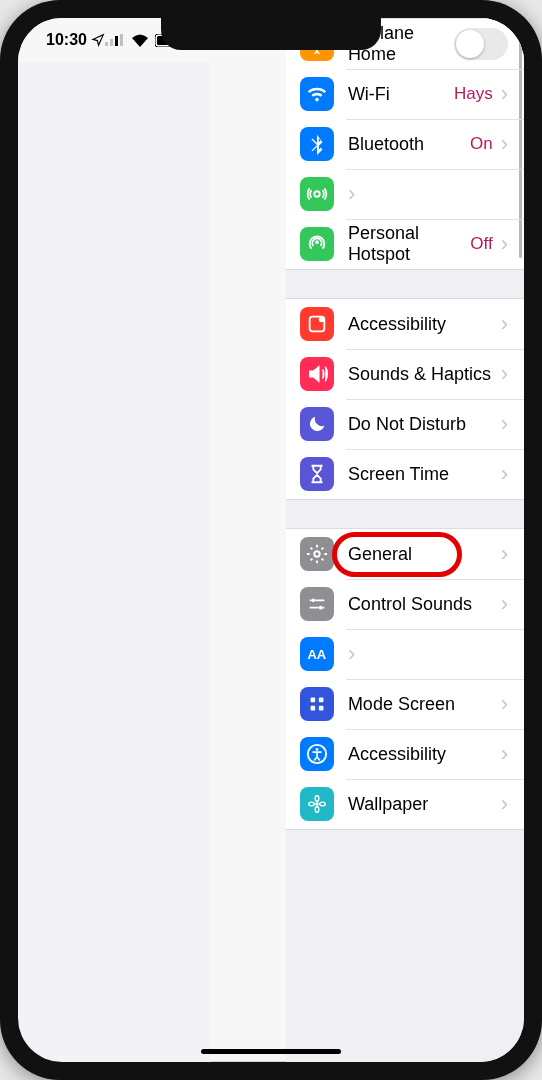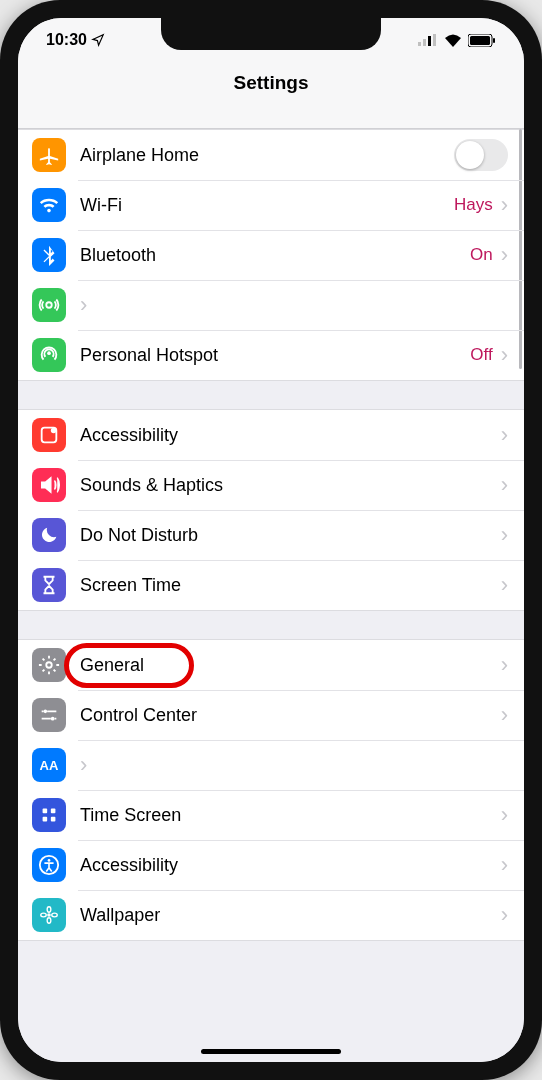--- a/index.html
+++ b/index.html
@@ -20,21 +20,21 @@
     box-shadow: 0 4px 20px rgba(0,0,0,.4);
   }
   .screen {
     width: 100%;
     height: 100%;
     background: #f2f2f7;
     border-radius: 44px;
     overflow: hidden;
     position: relative;
     display: flex;
-    flex-direction: column;
+    flex-direction: row;
   }
   .notch {
     position: absolute;
     top: 0; left: 50%;
     transform: translateX(-50%);
     width: 220px; height: 32px;
     background: #111;
     border-bottom-left-radius: 20px;
     border-bottom-right-radius: 20px;
     z-index: 10;
@@ -287,39 +287,39 @@
           <div class="highlight" style="left:46px; top:3px; width:130px; height:45px;"></div>
         </div>
         <div class="row">
           <div class="icon" style="background:#8e8e93">
             <svg viewBox="0 0 24 24">
                 <circle cx="8" cy="8" r="2" fill="#fff"></circle>
                 <circle cx="16" cy="16" r="2" fill="#fff"></circle>
                 <path d="M4 8h2m4 0h10M4 16h10m4 0h2" stroke="#fff" stroke-width="2"></path>
               </svg>
           </div>
-          <span class="label">Control Center</span>
+          <span class="label">Control Sounds</span>
           <span class="chevron">›</span>
         </div>
         <div class="row">
           <div class="icon" style="background:#007aff">
             <span style="color:#ffffff;font-weight:600;font-size:13px;">AA</span>
           </div>
           <span class="chevron">›</span>
         </div>
         <div class="row">
           <div class="icon" style="background:#3355dd">
             <svg viewBox="0 0 24 24">
                 <rect x="5" y="5" width="5" height="5" rx="1" fill="#fff"></rect>
                 <rect x="14" y="5" width="5" height="5" rx="1" fill="#fff"></rect>
                 <rect x="5" y="14" width="5" height="5" rx="1" fill="#fff"></rect>
                 <rect x="14" y="14" width="5" height="5" rx="1" fill="#fff"></rect>
               </svg>
           </div>
-          <span class="label">Time Screen</span>
+          <span class="label">Mode Screen</span>
           <span class="chevron">›</span>
         </div>
         <div class="row">
           <div class="icon" style="background:#007aff">
             <svg viewBox="0 0 24 24">
                 <circle cx="12" cy="12" r="10" fill="none" stroke="#fff" stroke-width="2"></circle>
                 <circle cx="12" cy="7" r="1.5" fill="#fff"></circle>
                 <path d="M7 10h10M12 10v5m-3 4l3-4 3 4" stroke="#fff" stroke-width="1.8" fill="none"></path>
               </svg>
           </div>

